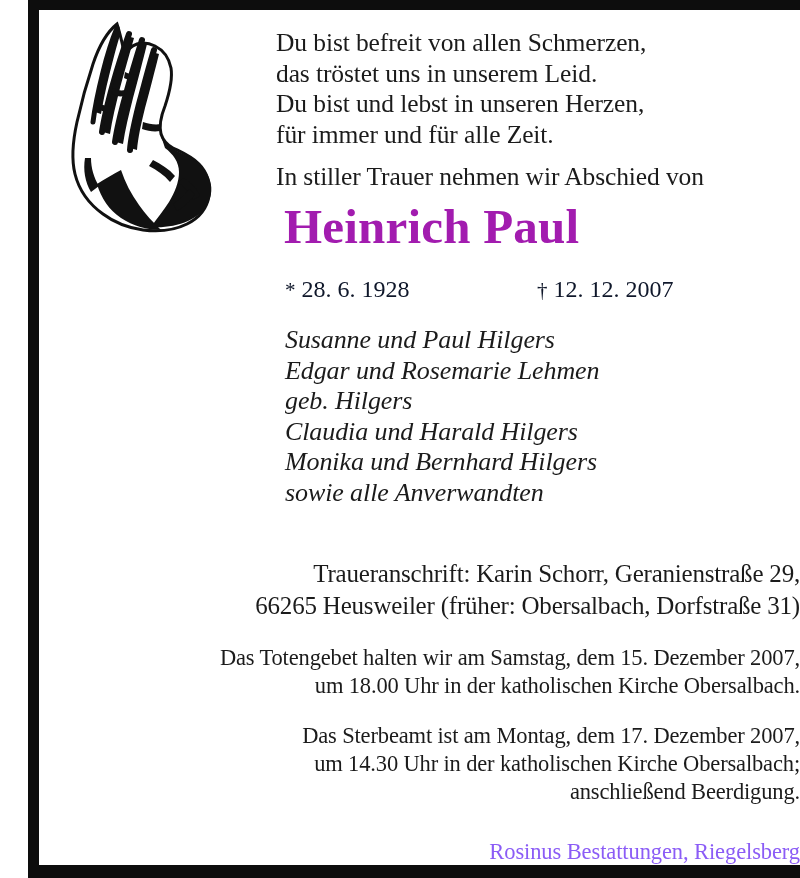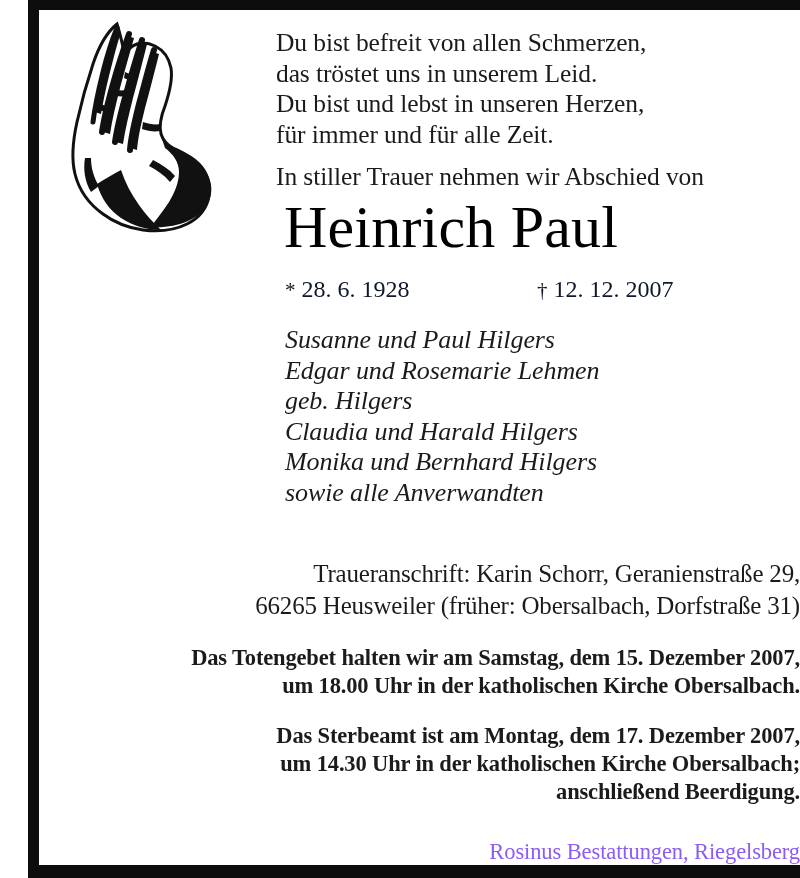--- a/index.html
+++ b/index.html
@@ -71,24 +71,24 @@
     line-height: 30px;
     color: #1b1b1b;
     white-space: nowrap;
     letter-spacing: -0.1px;
   }
 
   .deceased-name {
     position: absolute;
     left: 245px;
     top: 188px;
-    font-size: 60px;
+    font-size: 49px;
     line-height: 58px;
-    font-weight: normal;
-    color: #000000;
+    font-weight: bold;
+    color: #a21caf;
     letter-spacing: 0.2px;
     white-space: nowrap;
   }
 
   .dates {
     position: absolute;
     left: 246px;
     top: 264px;
     width: 520px;
     font-size: 24px;
@@ -127,21 +127,20 @@
   .address-line {
     font-size: 25px;
     line-height: 32px;
     color: #1b1b1b;
     white-space: nowrap;
     letter-spacing: -0.2px;
   }
 
   .para {
     margin-top: 22px;
-    font-weight: bold;
   }
   .para-line {
     font-size: 22.5px;
     line-height: 28px;
     color: #1b1b1b;
     white-space: nowrap;
     letter-spacing: -0.15px;
   }
 
   .undertaker {

